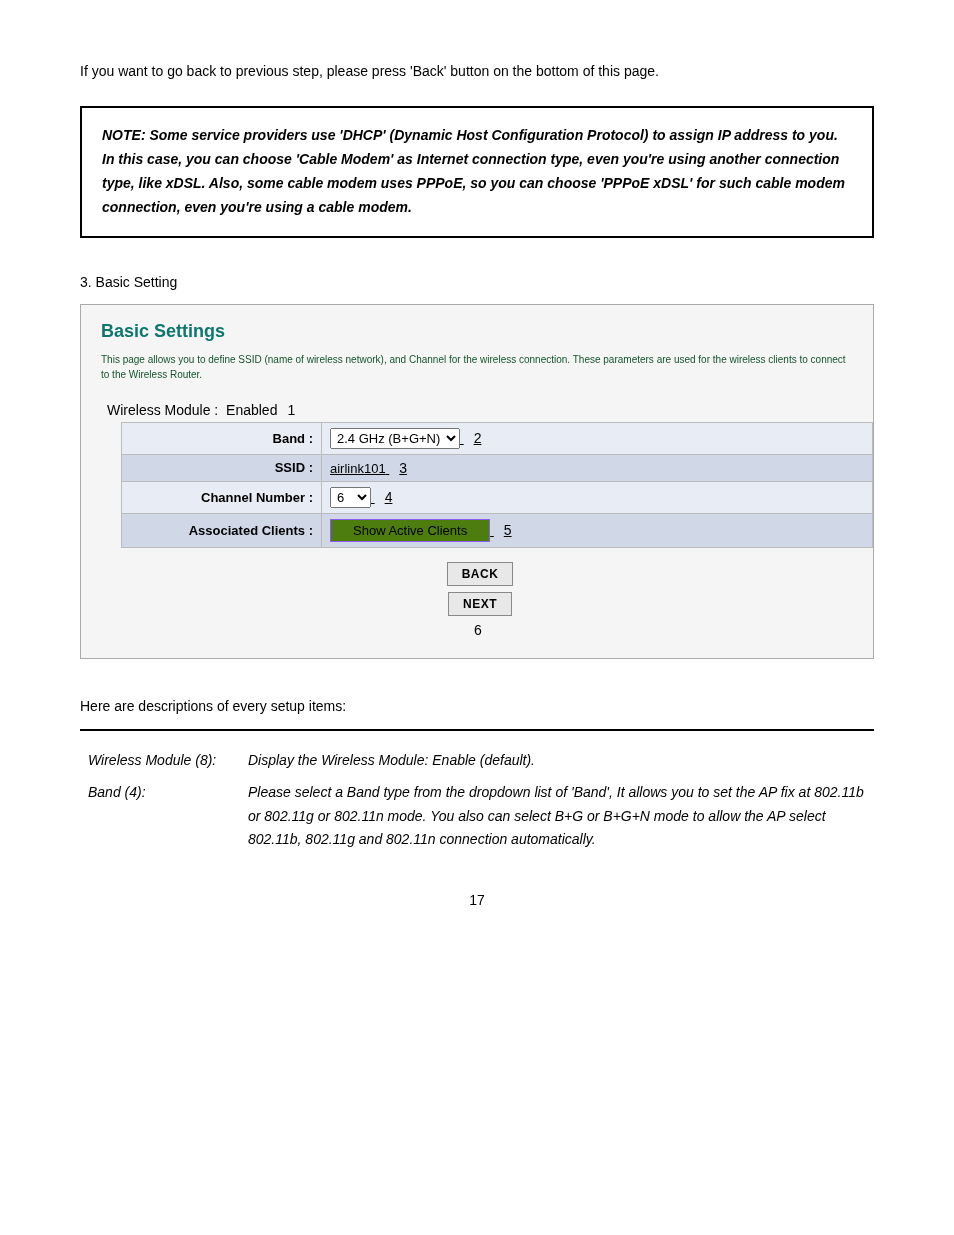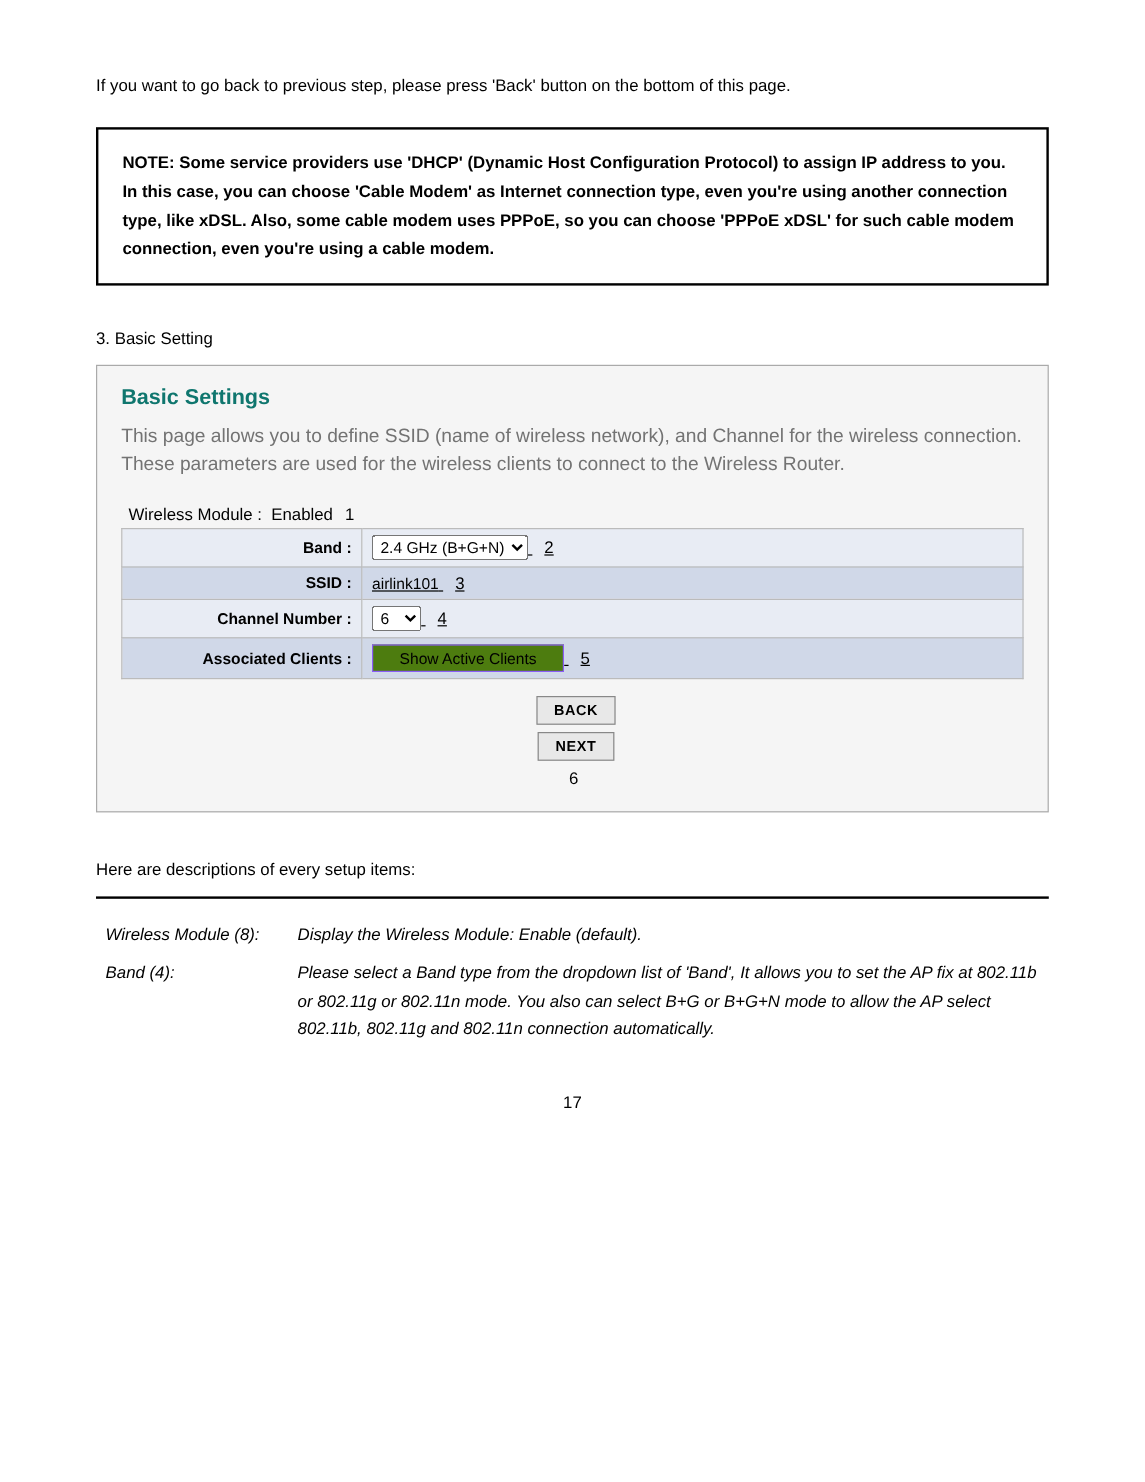--- a/index.html
+++ b/index.html
@@ -20,20 +20,21 @@
 
     .note-box {
       border: 2px solid #000;
       padding: 16px 20px;
       margin-bottom: 36px;
       line-height: 1.7;
     }
     .note-box p {
       font-weight: bold;
       font-size: 14px;
+      font-style: italic;
     }
 
     .section-title {
       font-size: 14px;
       margin-bottom: 14px;
     }
 
     .basic-settings-panel {
       border: 1px solid #aaa;
       background: #f5f5f5;
@@ -42,30 +43,31 @@
     }
 
     .panel-heading {
       color: #0f766e;
       font-size: 18px;
       font-weight: bold;
       margin-bottom: 10px;
     }
 
     .panel-desc {
-      font-size: 16px;
-      color: #737373;
+      font-size: 10px;
+      color: #14532d;
       margin-bottom: 16px;
       line-height: 1.5;
     }
 
     .settings-table {
       width: 100%;
       border-collapse: collapse;
       margin-bottom: 14px;
+      margin-left: 20px;
     }
 
     .settings-table tr {
       background: #d0d8e8;
     }
     .settings-table tr:nth-child(odd) {
       background: #e8ecf4;
     }
 
     .settings-table td {

